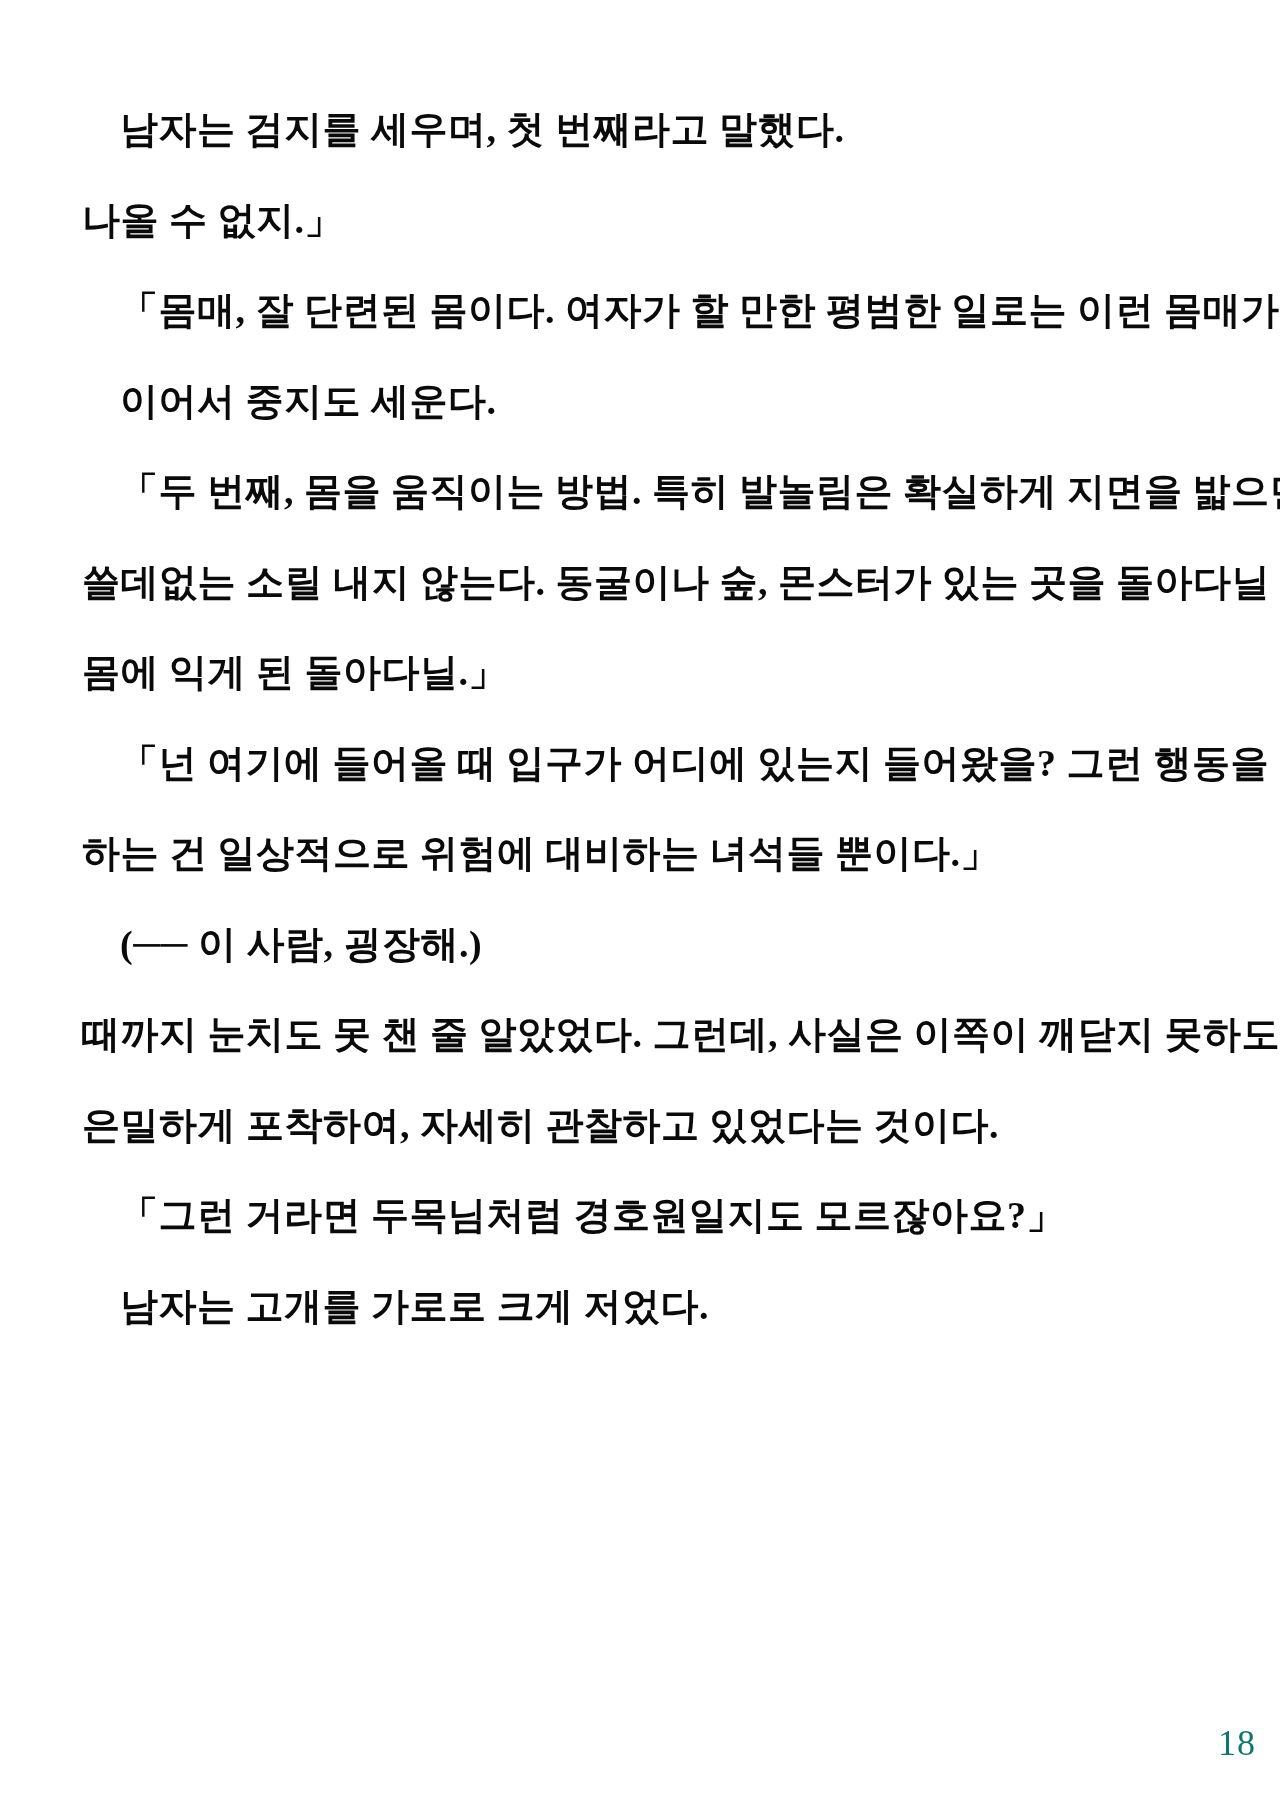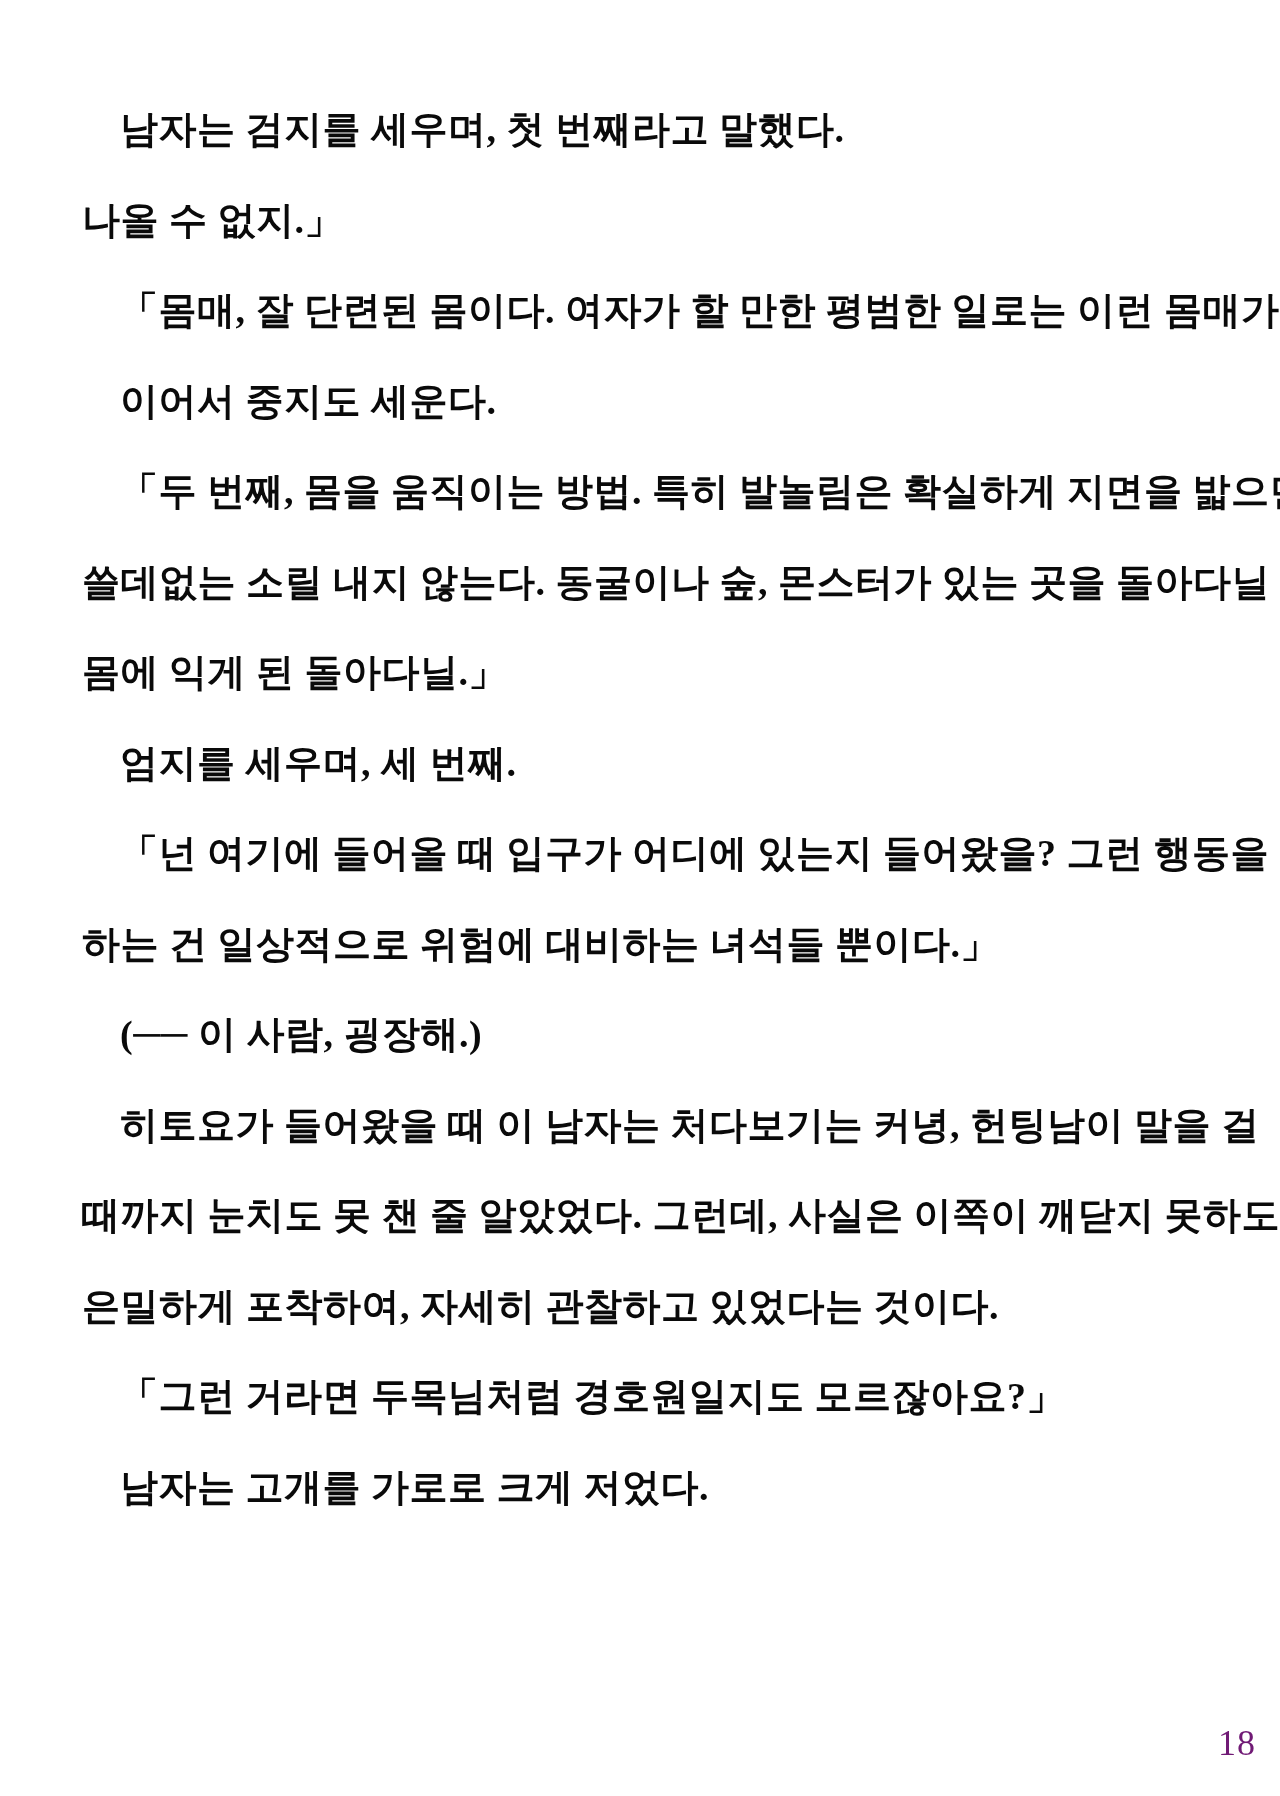--- a/index.html
+++ b/index.html
@@ -33,40 +33,38 @@
   }
   .line.indent {
     padding-left: 38px;
   }
   .page-number {
     position: absolute;
     right: 24px;
     bottom: 32px;
     font-size: 36px;
     font-weight: 400;
-    color: #701a75;
+    color: #0f766e;
     letter-spacing: 1px;
   }
 </style>
 </head>
 <body>
 
 <div class="page">
   <div class="text-block">
       <div class="line indent">남자는 검지를 세우며, 첫 번째라고 말했다.</div>
       <div class="line">나올 수 없지.」</div>
       <div class="line indent">「몸매, 잘 단련된 몸이다. 여자가 할 만한 평범한 일로는 이런 몸매가</div>
       <div class="line indent">이어서 중지도 세운다.</div>
       <div class="line indent">「두 번째, 몸을 움직이는 방법. 특히 발놀림은 확실하게 지면을 밟으면서</div>
       <div class="line">쓸데없는 소릴 내지 않는다. 동굴이나 숲, 몬스터가 있는 곳을 돌아다닐 때</div>
       <div class="line">몸에 익게 된 돌아다닐.」</div>
-      <div class="line indent">엄지를 세우며, 세 번째.</div>
       <div class="line indent">「넌 여기에 들어올 때 입구가 어디에 있는지 들어왔을? 그런 행동을</div>
       <div class="line">하는 건 일상적으로 위험에 대비하는 녀석들 뿐이다.」</div>
       <div class="line indent">(── 이 사람, 굉장해.)</div>
-      <div class="line indent">히토요가 들어왔을 때 이 남자는 처다보기는 커녕, 헌팅남이 말을 걸</div>
       <div class="line">때까지 눈치도 못 챈 줄 알았었다. 그런데, 사실은 이쪽이 깨닫지 못하도록</div>
       <div class="line">은밀하게 포착하여, 자세히 관찰하고 있었다는 것이다.</div>
       <div class="line indent">「그런 거라면 두목님처럼 경호원일지도 모르잖아요?」</div>
       <div class="line indent">남자는 고개를 가로로 크게 저었다.</div>
     </div>
   <div class="page-number">18</div>
 </div>
 
 </body></html>

